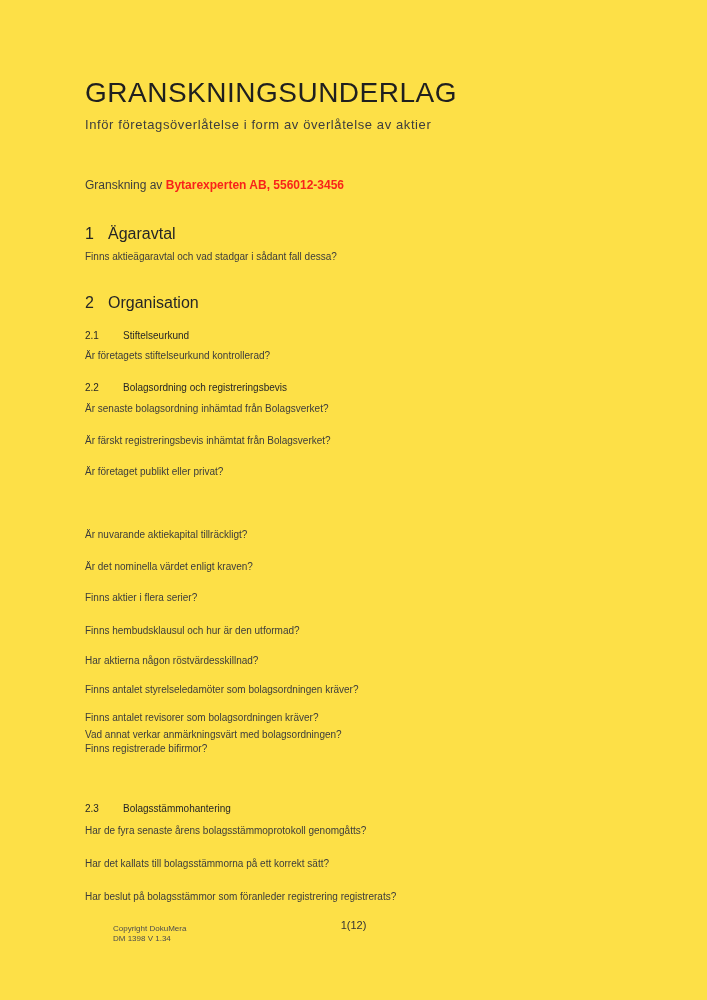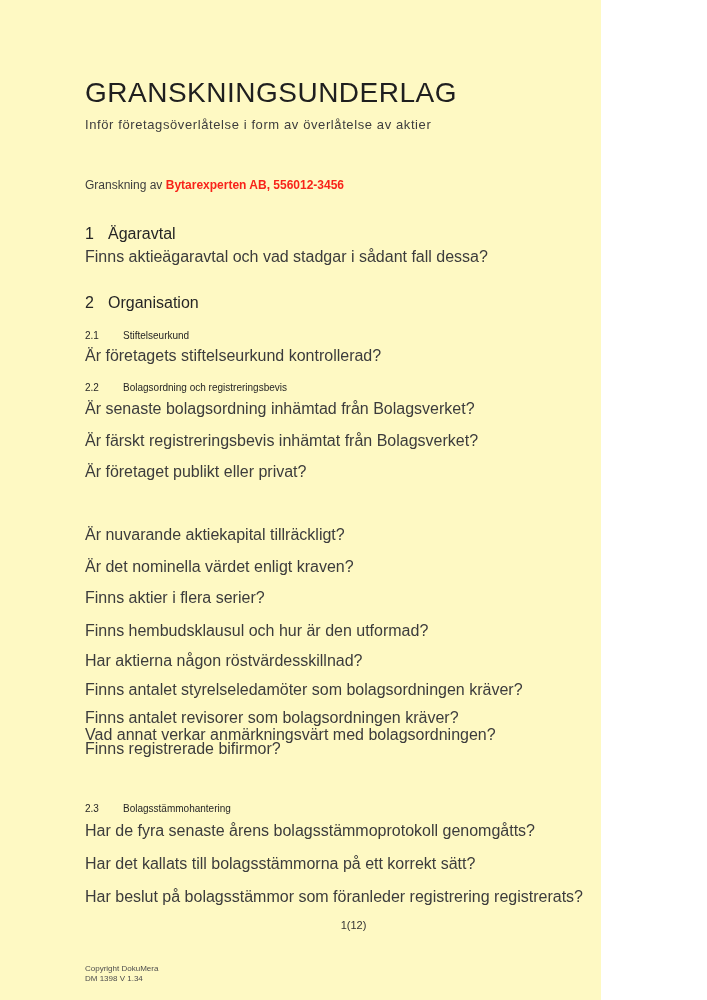--- a/index.html
+++ b/index.html
@@ -1,20 +1,20 @@
 <!DOCTYPE html>
 <html><head>
 <meta charset="utf-8">
 <style>
   html, body { margin: 0; padding: 0; background: #ffffff; }
   .page {
     position: relative;
-    width: 601px;
+    width: 707px;
     height: 1000px;
-    background: #fef9c3;
+    background: #fde047;
     font-family: "Liberation Sans", sans-serif;
     overflow: hidden;
   }
   .abs { position: absolute; left: 85px; white-space: nowrap; }
 
   .doc-title {
     top: 75px;
     font-size: 28px;
     line-height: 36px;
     font-weight: 400;
@@ -46,41 +46,42 @@
 
   .h2 {
     font-size: 10px;
     line-height: 18px;
     font-weight: 400;
     color: #262626;
   }
   .h2 .num { display: inline-block; width: 38px; }
 
   .q {
-    font-size: 16px;
+    font-size: 10px;
     line-height: 16px;
     color: #3c3c3c;
   }
 
   .page-number {
     position: absolute;
     left: 0;
     top: 918px;
     width: 707px;
     text-align: center;
     font-size: 11px;
     line-height: 14px;
     color: #333333;
   }
   .copyright {
-    top: 964px;
+    top: 924px;
     font-size: 8px;
     line-height: 10px;
     color: #4d4d4d;
     white-space: normal;
+    margin-left: 28px;
   }
 </style>
 </head>
 <body>
 
 <div class="page">
 
   <div class="abs doc-title">GRANSKNINGSUNDERLAG</div>
   <div class="abs doc-subtitle">Inför företagsöverlåtelse i form av överlåtelse av aktier</div>
 

